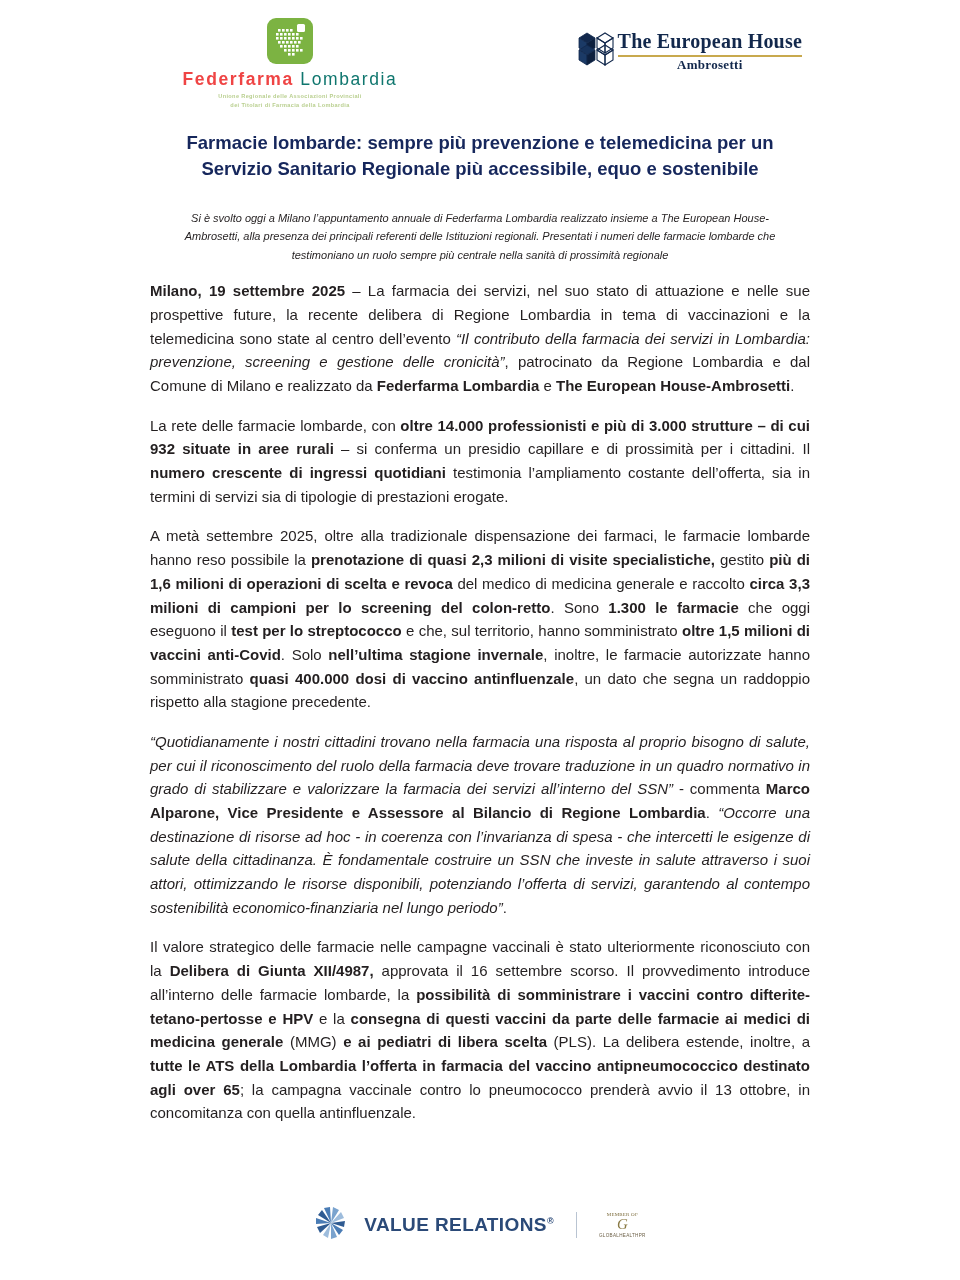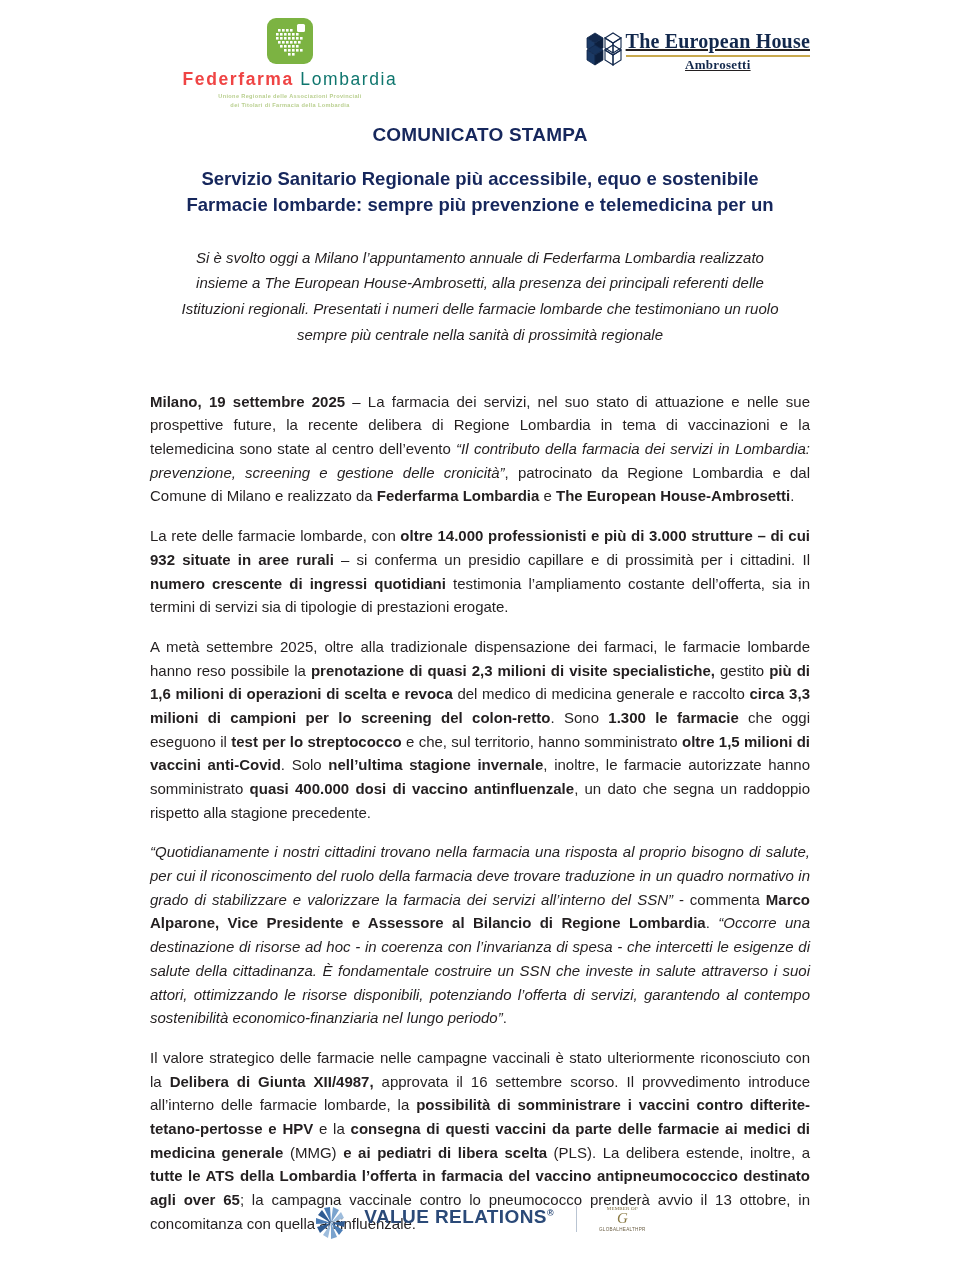--- a/index.html
+++ b/index.html
@@ -62,25 +62,24 @@
     margin-top: 3px;
     font-size: 5.6px;
     letter-spacing: 0.35px;
     line-height: 1.5;
     color: #b9cf8f;
     font-weight: bold;
   }
 
   .logo-ambrosetti {
     position: absolute;
-    right: 0;
+    right: 8px;
     top: 30px;
     display: flex;
     align-items: center;
-    text-decoration: underline;
   }
   .amb-text {
     font-family: "Liberation Serif", serif;
     color: #12284c;
   }
   .amb-top {
     font-size: 20px;
     font-weight: bold;
     letter-spacing: 0.2px;
     white-space: nowrap;
@@ -113,28 +112,28 @@
     color: #16275c;
     font-size: 18.5px;
     font-weight: bold;
     line-height: 1.42;
     margin: 20px 28px 0 28px;
   }
   .standfirst {
     margin: 26px 22px 0 22px;
     text-align: center;
     font-style: italic;
-    font-size: 15px;
+    font-size: 11px;
     line-height: 1.72;
     color: #231f20;
   }
 
   
   .body-copy {
-    margin-top: 42px;
+    margin-top: 14px;
   }
   .body-copy p {
     margin: 0 0 16px 0;
     text-align: justify;
     font-size: 15px;
     line-height: 1.58;
     color: #231f20;
     hyphens: none;
   }
   .body-copy p:last-child { margin-bottom: 0; }
@@ -149,21 +148,21 @@
     position: absolute;
     left: 0;
     right: 0;
     bottom: 36px;
     display: flex;
     justify-content: center;
     align-items: center;
   }
   .vr-logo {
     display: flex;
-    align-items: flex-start;
+    align-items: center;
     gap: 16px;
   }
   .vr-word {
     font-size: 19px;
     font-weight: bold;
     letter-spacing: 0.4px;
     color: #2b4a78;
     white-space: nowrap;
   }
   .vr-sup { font-size: 9px; vertical-align: super; }
@@ -279,25 +278,24 @@
       </div>
       <div class="amb-text">
         <div class="amb-top">The European House</div>
         <div class="amb-rule"></div>
         <div class="amb-bottom">Ambrosetti</div>
       </div>
     </div>
 
   </div>
 
-  <div class="kicker">COMUNICATO STAMPA</div>
 
   <div class="headline">
+    <div>Farmacie lombarde: sempre più prevenzione e telemedicina per un</div>
     <div>Servizio Sanitario Regionale più accessibile, equo e sostenibile</div>
-    <div>Farmacie lombarde: sempre più prevenzione e telemedicina per un</div>
   </div>
 
   <div class="standfirst">Si è svolto oggi a Milano l’appuntamento annuale di Federfarma Lombardia realizzato insieme a The European House-Ambrosetti, alla presenza dei principali referenti delle Istituzioni regionali. Presentati i numeri delle farmacie lombarde che testimoniano un ruolo sempre più centrale nella sanità di prossimità regionale</div>
 
   <div class="body-copy">
 
     <p><b>Milano, 19 settembre 2025</b><span> – La farmacia dei servizi, nel suo stato di attuazione e nelle sue prospettive future, la recente delibera di Regione Lombardia in tema di vaccinazioni e la telemedicina sono state al centro dell’evento </span><i>“Il contributo della farmacia dei servizi in Lombardia: prevenzione, screening e gestione delle cronicità”</i><span>, patrocinato da Regione Lombardia e dal Comune di Milano e realizzato da </span><b>Federfarma Lombardia</b><span> e </span><b>The European House-Ambrosetti</b><span>.</span></p>
 
     <p><span>La rete delle farmacie lombarde, con </span><b>oltre 14.000 professionisti e più di 3.000 strutture – di cui 932 situate in aree rurali</b><span> – si conferma un presidio capillare e di prossimità per i cittadini. Il </span><b>numero crescente di ingressi quotidiani</b><span> testimonia l’ampliamento costante dell’offerta, sia in termini di servizi sia di tipologie di prestazioni erogate.</span></p>
 

